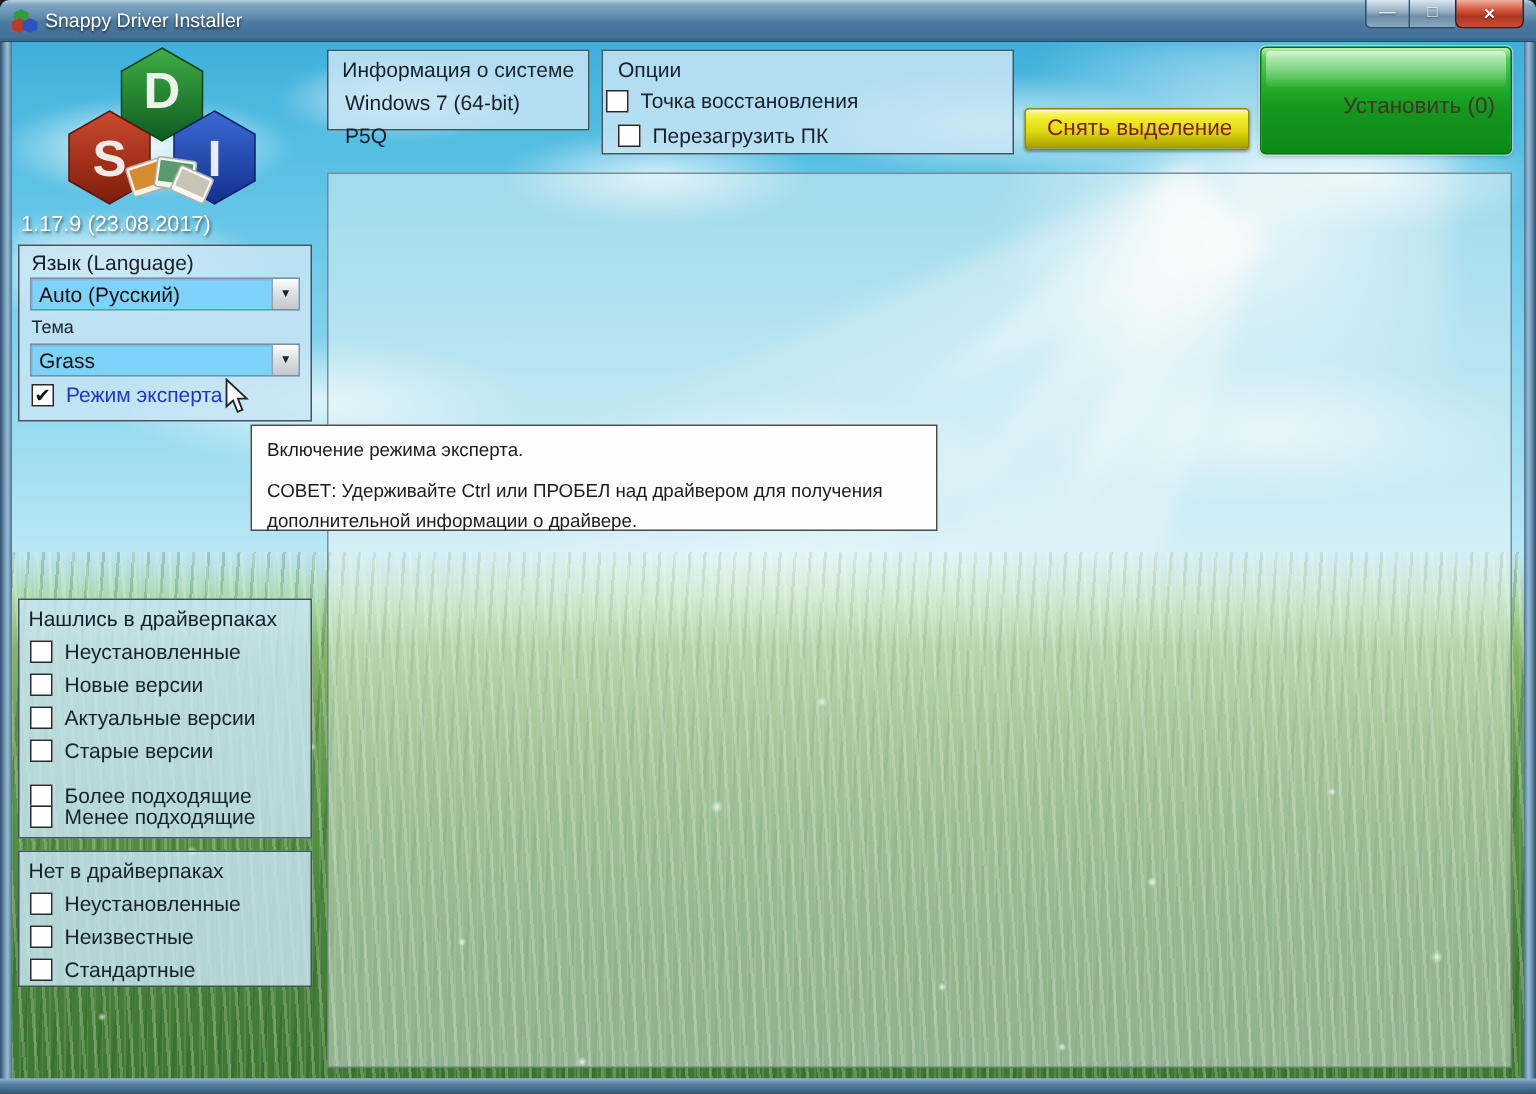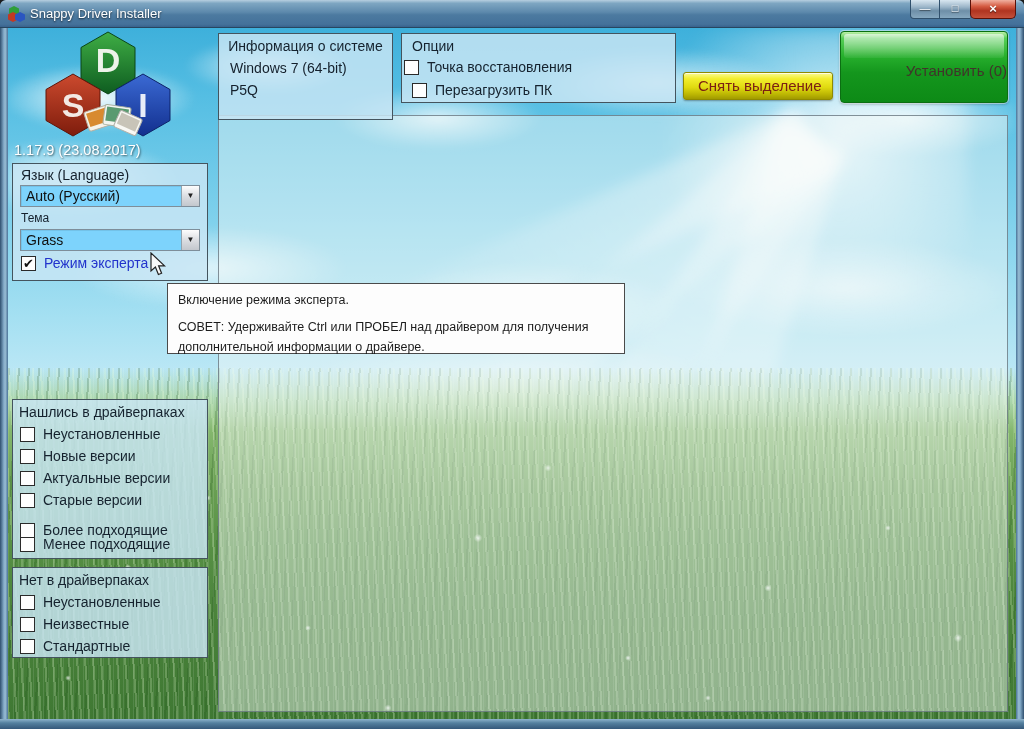--- a/index.html
+++ b/index.html
@@ -88,21 +88,21 @@
   .expert-label{color:#2233cc;}
   
   .btn-yellow{position:absolute;left:683px;width:150px;height:28px;z-index:10;cursor:default;
     background:linear-gradient(180deg,#fafa96 0%,#f2ee2e 22%,#e0da10 55%,#bcb603 82%,#a09a00 100%);
     border:1px solid #8f8a00;border-radius:3px;
     box-shadow:inset 0 1px 0 rgba(255,255,255,.75),0 1px 2px rgba(0,0,0,.35);
     color:#7c2013;font-size:15px;line-height:25px;padding-left:14px;}
   .btn-install{position:absolute;left:840px;top:31px;width:168px;height:72px;z-index:10;cursor:default;
     background:linear-gradient(180deg,#bdf0a8 0%,#57cf57 9%,#27b02d 34%,#14961d 58%,#0d8a16 100%);
     border:1px solid #0b6f12;border-radius:4px;box-shadow:0 0 0 1px rgba(255,255,255,.45),0 1px 3px rgba(0,0,0,.35);
-    color:#41342a;font-size:15px;text-align:right;line-height:78px;padding-left:44px;}
+    color:#41342a;font-size:15px;text-align:center;line-height:78px;padding-left:44px;}
   .btn-install::before{content:"";position:absolute;left:3px;right:3px;top:2px;height:24px;border-radius:3px;
     background:linear-gradient(180deg,rgba(255,255,255,.62),rgba(255,255,255,.06));}
   .cursor{position:absolute;left:149px;top:252px;z-index:90;pointer-events:none;}
 </style>
 </head>
 <body>
 
 <div class="window">
 
   <div class="bg">
@@ -227,21 +227,21 @@
     <div class="chkrow" style="left:7px;top:48px;">
       <span class="chk"></span>
         <span>Неизвестные</span>
       </div>
     <div class="chkrow" style="left:7px;top:70px;">
       <span class="chk"></span>
         <span>Стандартные</span>
       </div>
   </div>
 
-  <div class="panel" style="left:218px;top:33px;width:175px;height:87px;">
+  <div class="panel" style="left:218px;top:33px;width:175px;height:54px;">
     <div class="ptitle" style="position:absolute;left:0;top:4px;width:100%;text-align:center;">Информация о системе</div>
     <div style="position:absolute;left:11px;top:26px;font-size:14px;">Windows 7 (64-bit)</div>
     <div style="position:absolute;left:11px;top:48px;font-size:14px;">P5Q</div>
   </div>
 
   <div class="panel" style="left:401px;top:33px;width:275px;height:70px;">
     <div class="ptitle" style="position:absolute;left:10px;top:4px;">Опции</div>
     <div class="chkrow" style="left:2px;top:25px;">
       <span class="chk"></span>
         <span>Точка восстановления</span>

